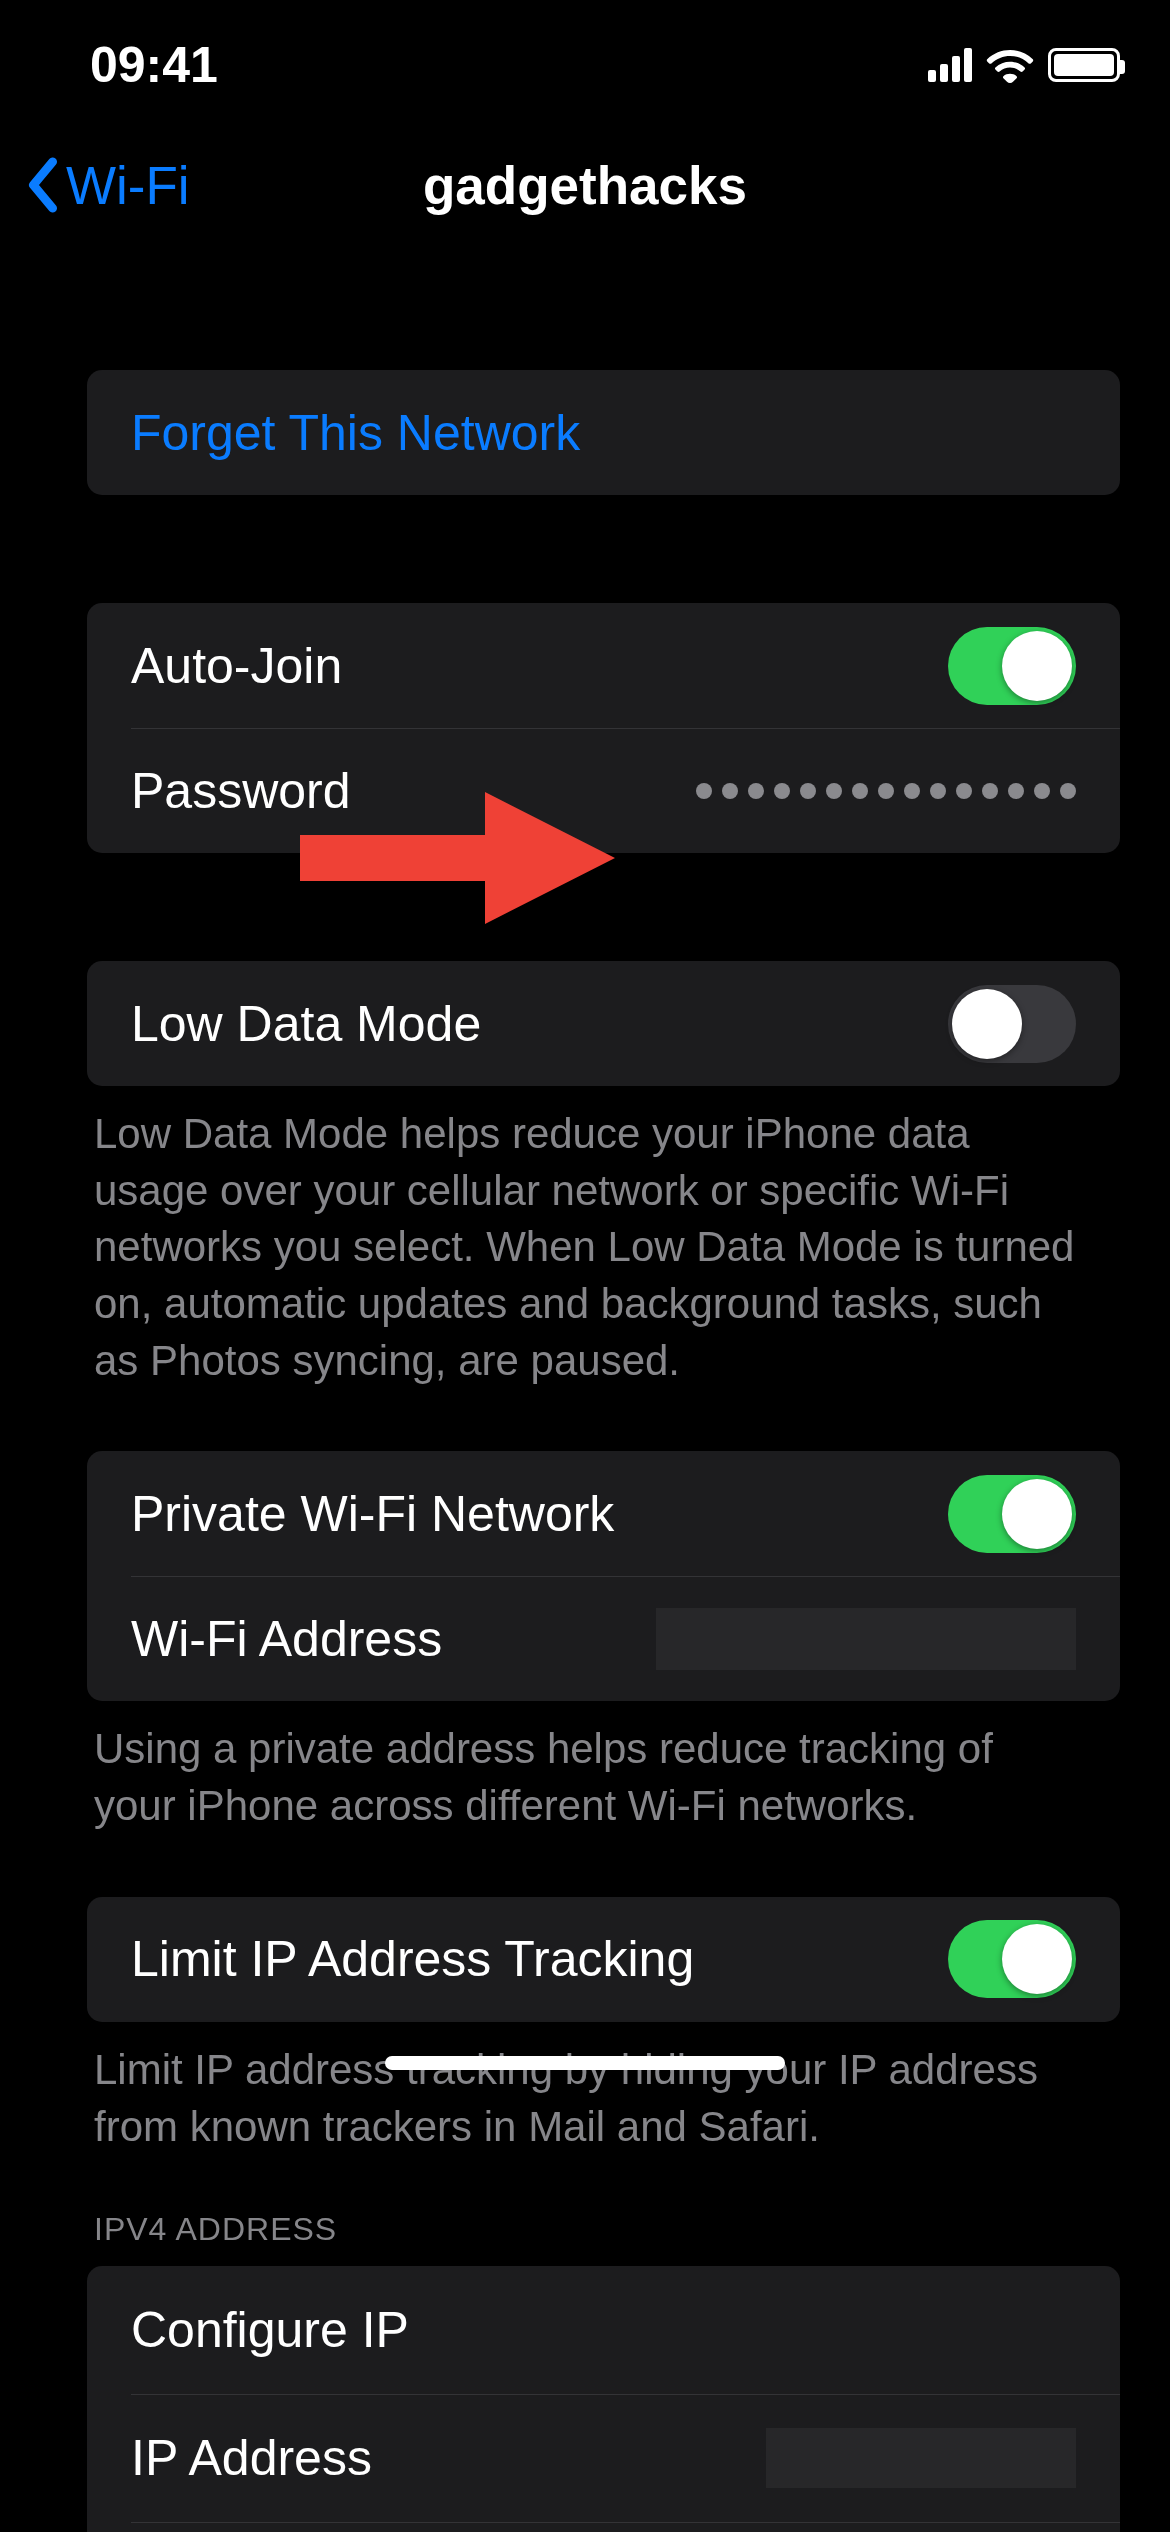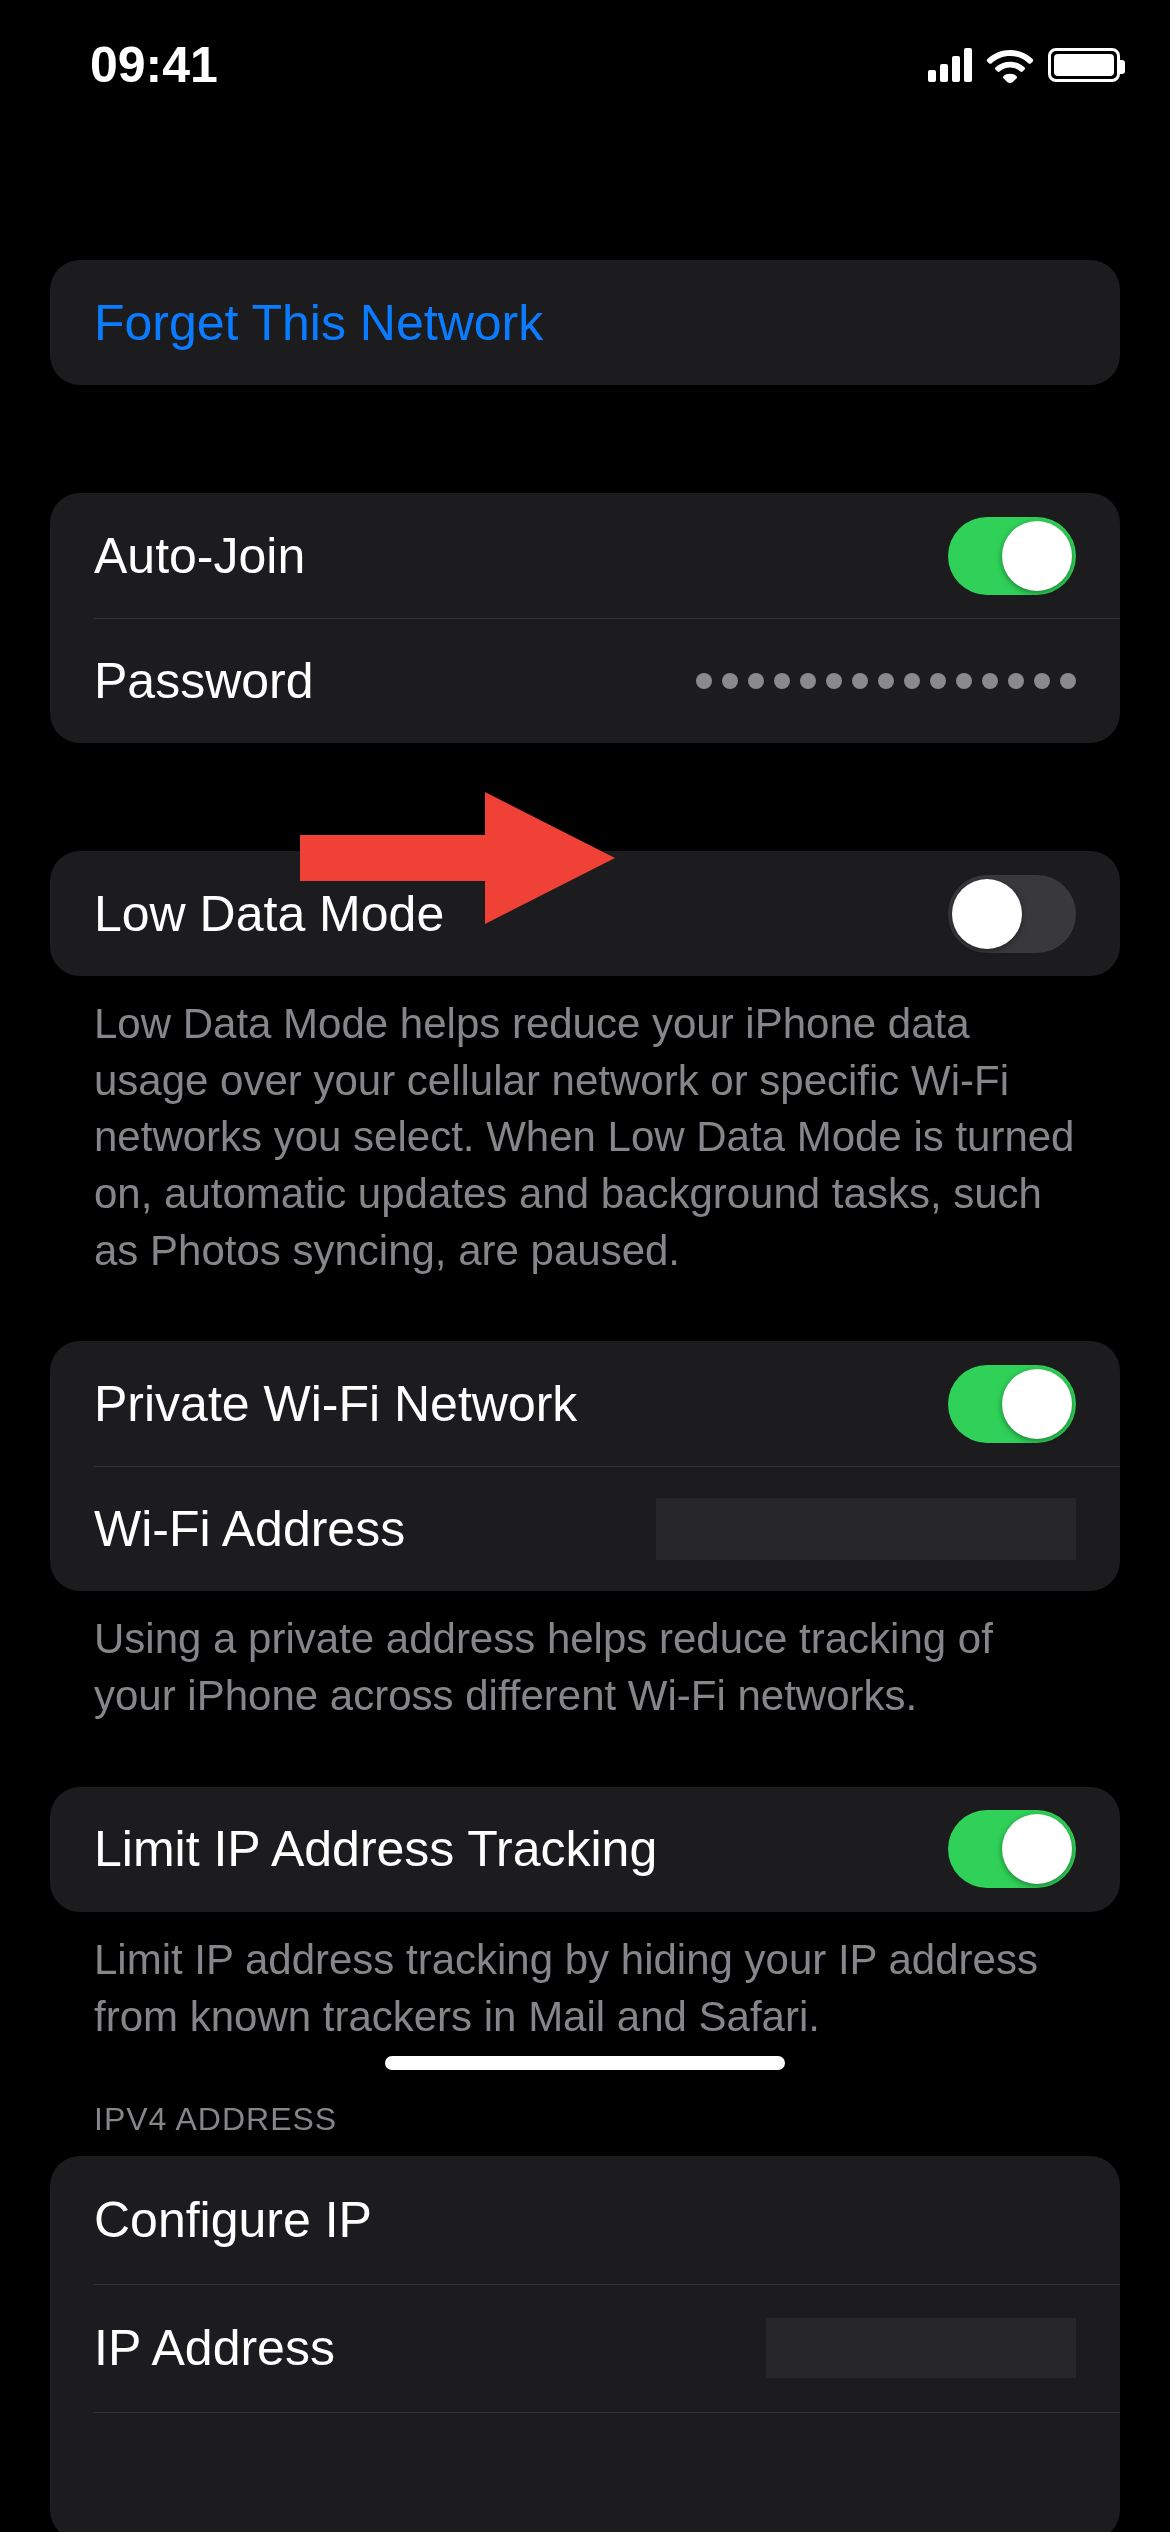--- a/index.html
+++ b/index.html
@@ -20,21 +20,21 @@
   .battery .fill { position:absolute; left:3px; top:3px; bottom:3px; right:3px; background:#fff; border-radius:4px; }
 
   
   .nav-header { height: 110px; display:flex; align-items:center; position:relative; }
   .back-btn { display:flex; align-items:center; gap: 4px; padding-left: 24px; color:#0a7cff; font-size: 53px; }
   .back-chevron svg { width: 38px; height: 58px; display:block; }
   .nav-title { position:absolute; left:0; right:0; text-align:center; font-size: 53px; font-weight:600; pointer-events:none; }
 
   
   .content { padding: 0 50px; }
-  .group { background:#1c1c1e; border-radius: 30px; overflow:hidden; }
+  .group { background:#1c1c1e; border-radius: 15px; overflow:hidden;margin-left:37px; }
   .gap-md { height: 108px; }
   .gap-sm { height: 62px; }
 
   .cell { min-height: 125px; display:flex; align-items:center; justify-content:space-between; padding: 0 44px; font-size: 50px; position:relative; }
   .cell-tall { min-height: 128px; }
   .cell + .cell:before { content:""; position:absolute; top:0; left:44px; right:0; height:1px; background:#333336; }
   .cell-label { color:#fff;text-align:right; }
   .cell-value { color:#8a8a8e; font-size: 50px; }
   .link-text { color:#0a7cff; }
 
@@ -87,20 +87,31 @@
         <svg viewBox="0 0 24 18">
             <path fill="#fff" d="M12 18c-.6 0-1.1-.2-1.5-.6l-1.8-1.8c-.3-.3-.3-.7 0-1 1.8-1.6 4.8-1.6 6.6 0 .3.3.3.7 0 1l-1.8 1.8c-.4.4-.9.6-1.5.6zm6.3-5.7c-.3.3-.8.3-1.1 0-2.9-2.7-7.5-2.7-10.4 0-.3.3-.8.3-1.1 0l-1-1c-.3-.3-.3-.8 0-1.1 4-3.8 10.6-3.8 14.6 0 .3.3.3.8 0 1.1l-1 1zm4.1-4.1c-.3.3-.8.3-1.1 0C16.1 3.2 7.9 3.2 2.7 8.2c-.3.3-.8.3-1.1 0l-1-1c-.3-.3-.3-.8 0-1.1C6.9-.1 17.1-.1 23.4 6.1c.3.3.3.8 0 1.1l-1 1z"></path>
           </svg>
       </div>
       <div class="battery">
           <div class="fill"></div>
         </div>
     </div>
   </div>
 
+  <div class="nav-header">
+    <div class="back-btn">
+      <span class="back-chevron">
+        <svg viewBox="0 0 18 30">
+            <path fill="none" stroke="#0a7cff" stroke-width="4.5" stroke-linecap="round" stroke-linejoin="round" d="M14 3 4 15l10 12"></path>
+          </svg>
+      </span>
+      <span>Wi-Fi</span>
+    </div>
+    <div class="nav-title">gadgethacks</div>
+  </div>
 
   <div style="height:130px"></div>
 
   <div class="content">
 
     <div class="group">
       <div class="cell">
         <span class="link-text">Forget This Network</span>
       </div>
     </div>

